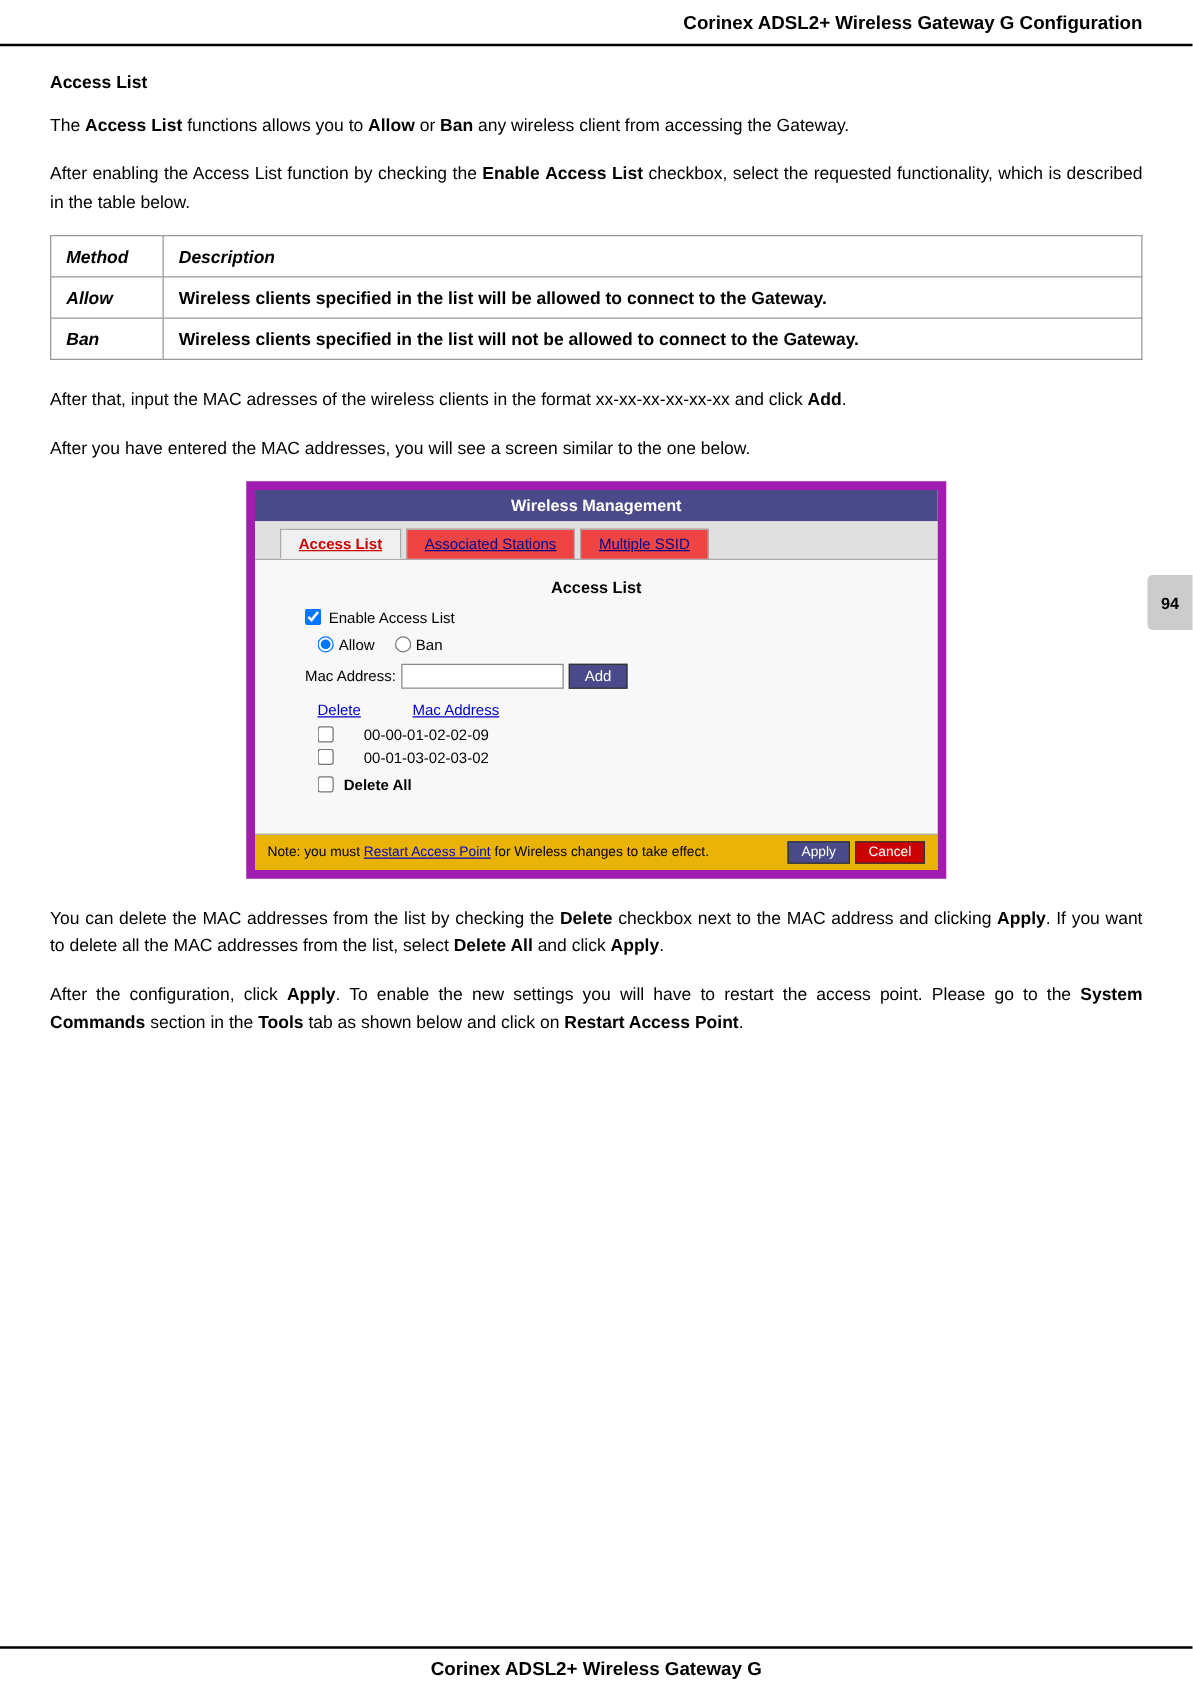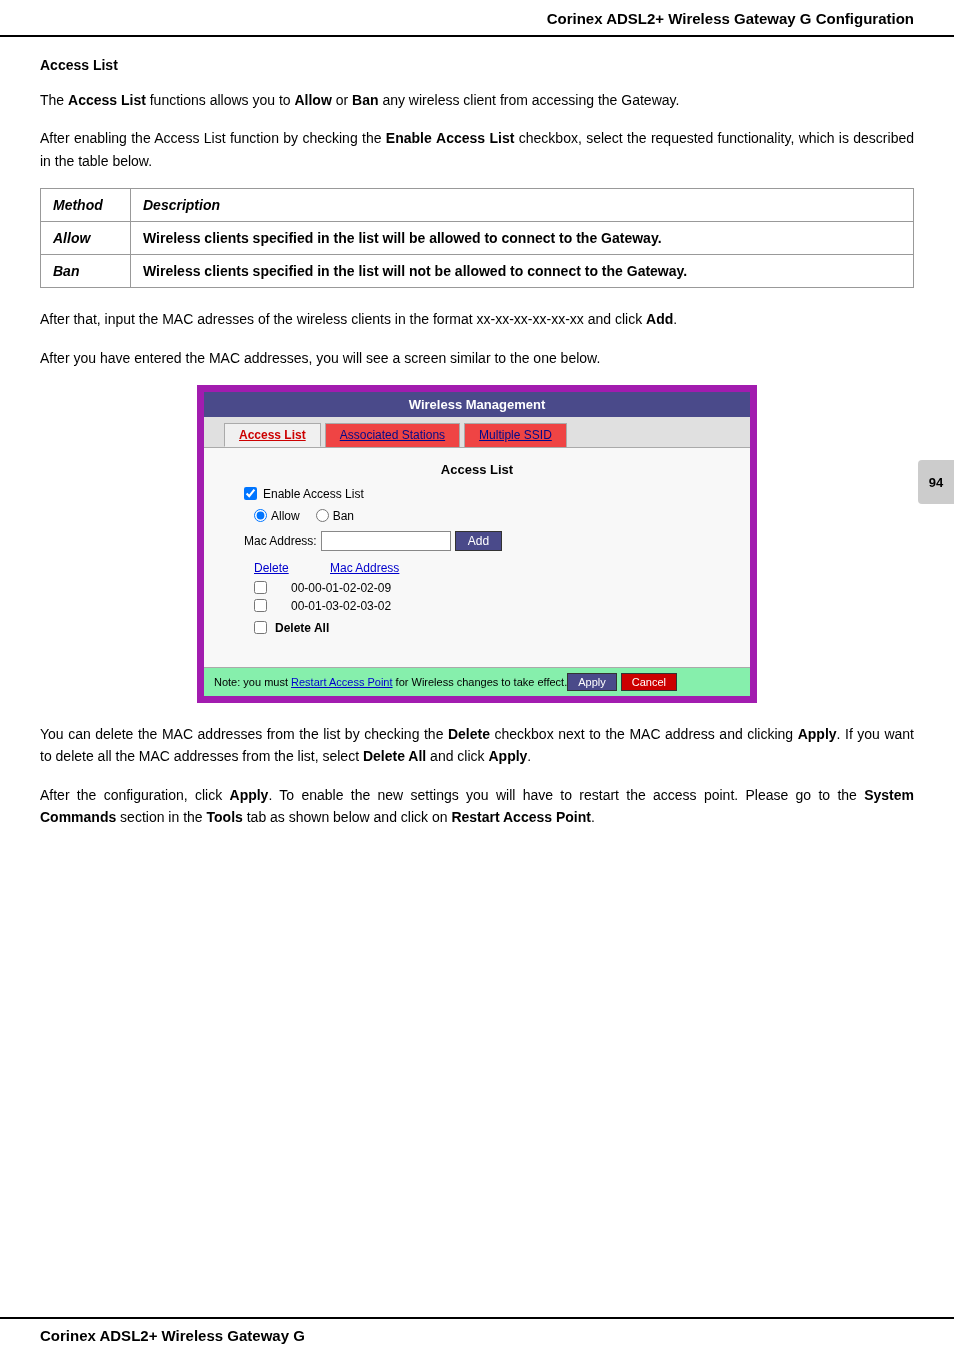--- a/index.html
+++ b/index.html
@@ -29,21 +29,21 @@
     .header-title {
       font-size: 15px;
       font-weight: bold;
       text-align: center;
     }
 
     
     .footer {
       border-top: 2px solid #000;
       padding: 8px 40px;
-      text-align: left;
+      text-align: center;
       position: absolute;
       bottom: 0;
       left: 0;
       right: 0;
     }
     .footer-title {
       font-size: 15px;
       font-weight: bold;
     }
 
@@ -262,26 +262,26 @@
       margin-top: 8px;
       gap: 8px;
     }
 
     .wm-delete-all-label {
       font-size: 12px;
       font-weight: bold;
     }
 
     .wm-footer {
-      background: #86efac;
+      background: #eab308;
       border-top: 1px solid #aaa;
       padding: 5px 10px;
       display: flex;
       align-items: center;
-      justify-content: flex-start;
+      justify-content: space-between;
       font-size: 11px;
     }
 
     .wm-footer-note {
       font-size: 11px;
     }
 
     .wm-footer-note a {
       color: #0000cc;
       text-decoration: underline;

